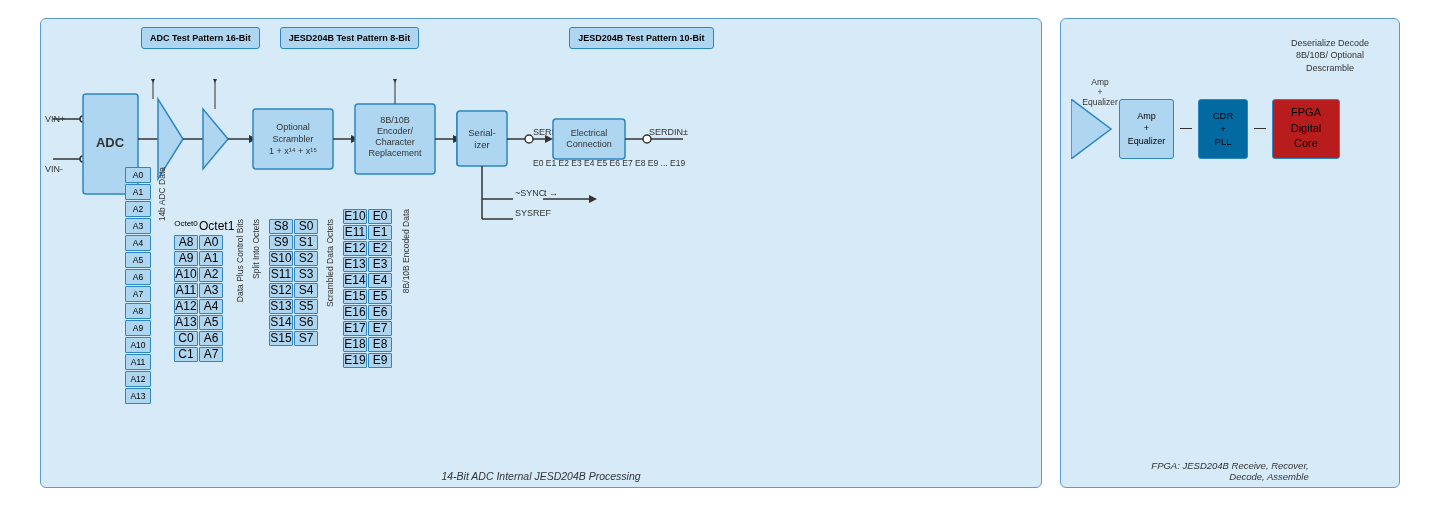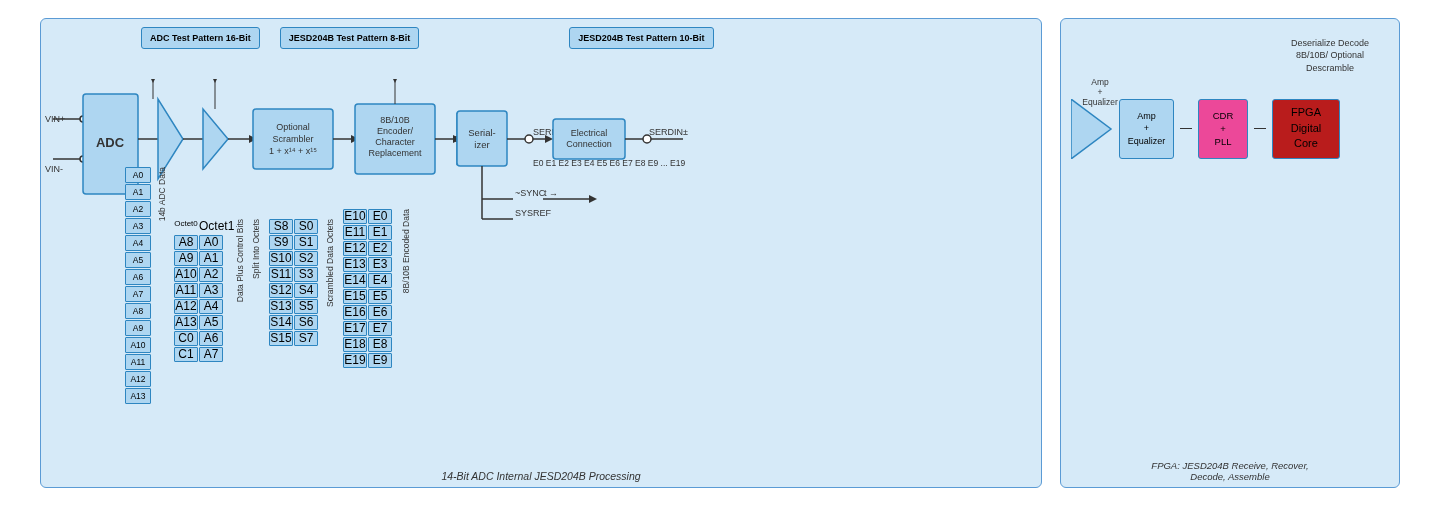--- a/index.html
+++ b/index.html
@@ -140,21 +140,21 @@
       width: 55px;
       height: 60px;
       display: flex;
       align-items: center;
       justify-content: center;
       font-size: 9px;
       text-align: center;
       line-height: 1.4;
     }
     .cdr-block {
-      background: #ec4899;
+      background: #0369a1;
       border: 1.5px solid #2e86c1;
       border-radius: 3px;
       width: 50px;
       height: 60px;
       display: flex;
       align-items: center;
       justify-content: center;
       font-size: 9.5px;
       text-align: center;
       line-height: 1.4;
@@ -507,16 +507,16 @@
 
       <div class="fpga-block">
         <span style="white-space:pre-line;">FPGA
 Digital
 Core</span>
       </div>
     </div>
 
     <div style="position:absolute; top:58px; left:14px; font-size:8.5px; color:#333; text-align:center; width:50px;">Amp<br>+<br>Equalizer</div>
 
-    <div class="right-section-label" style="white-space:pre-line; text-align:center; font-size:9.5px; font-style:italic;">FPGA: JESD204B Receive, Recover,<br>Decode, Assemble</div>
+    <div class="right-section-label" style="white-space:pre-line; text-align:right; font-size:9.5px; font-style:italic;">FPGA: JESD204B Receive, Recover,<br>Decode, Assemble</div>
   </div>
 
 </div>
 
 </body></html>

